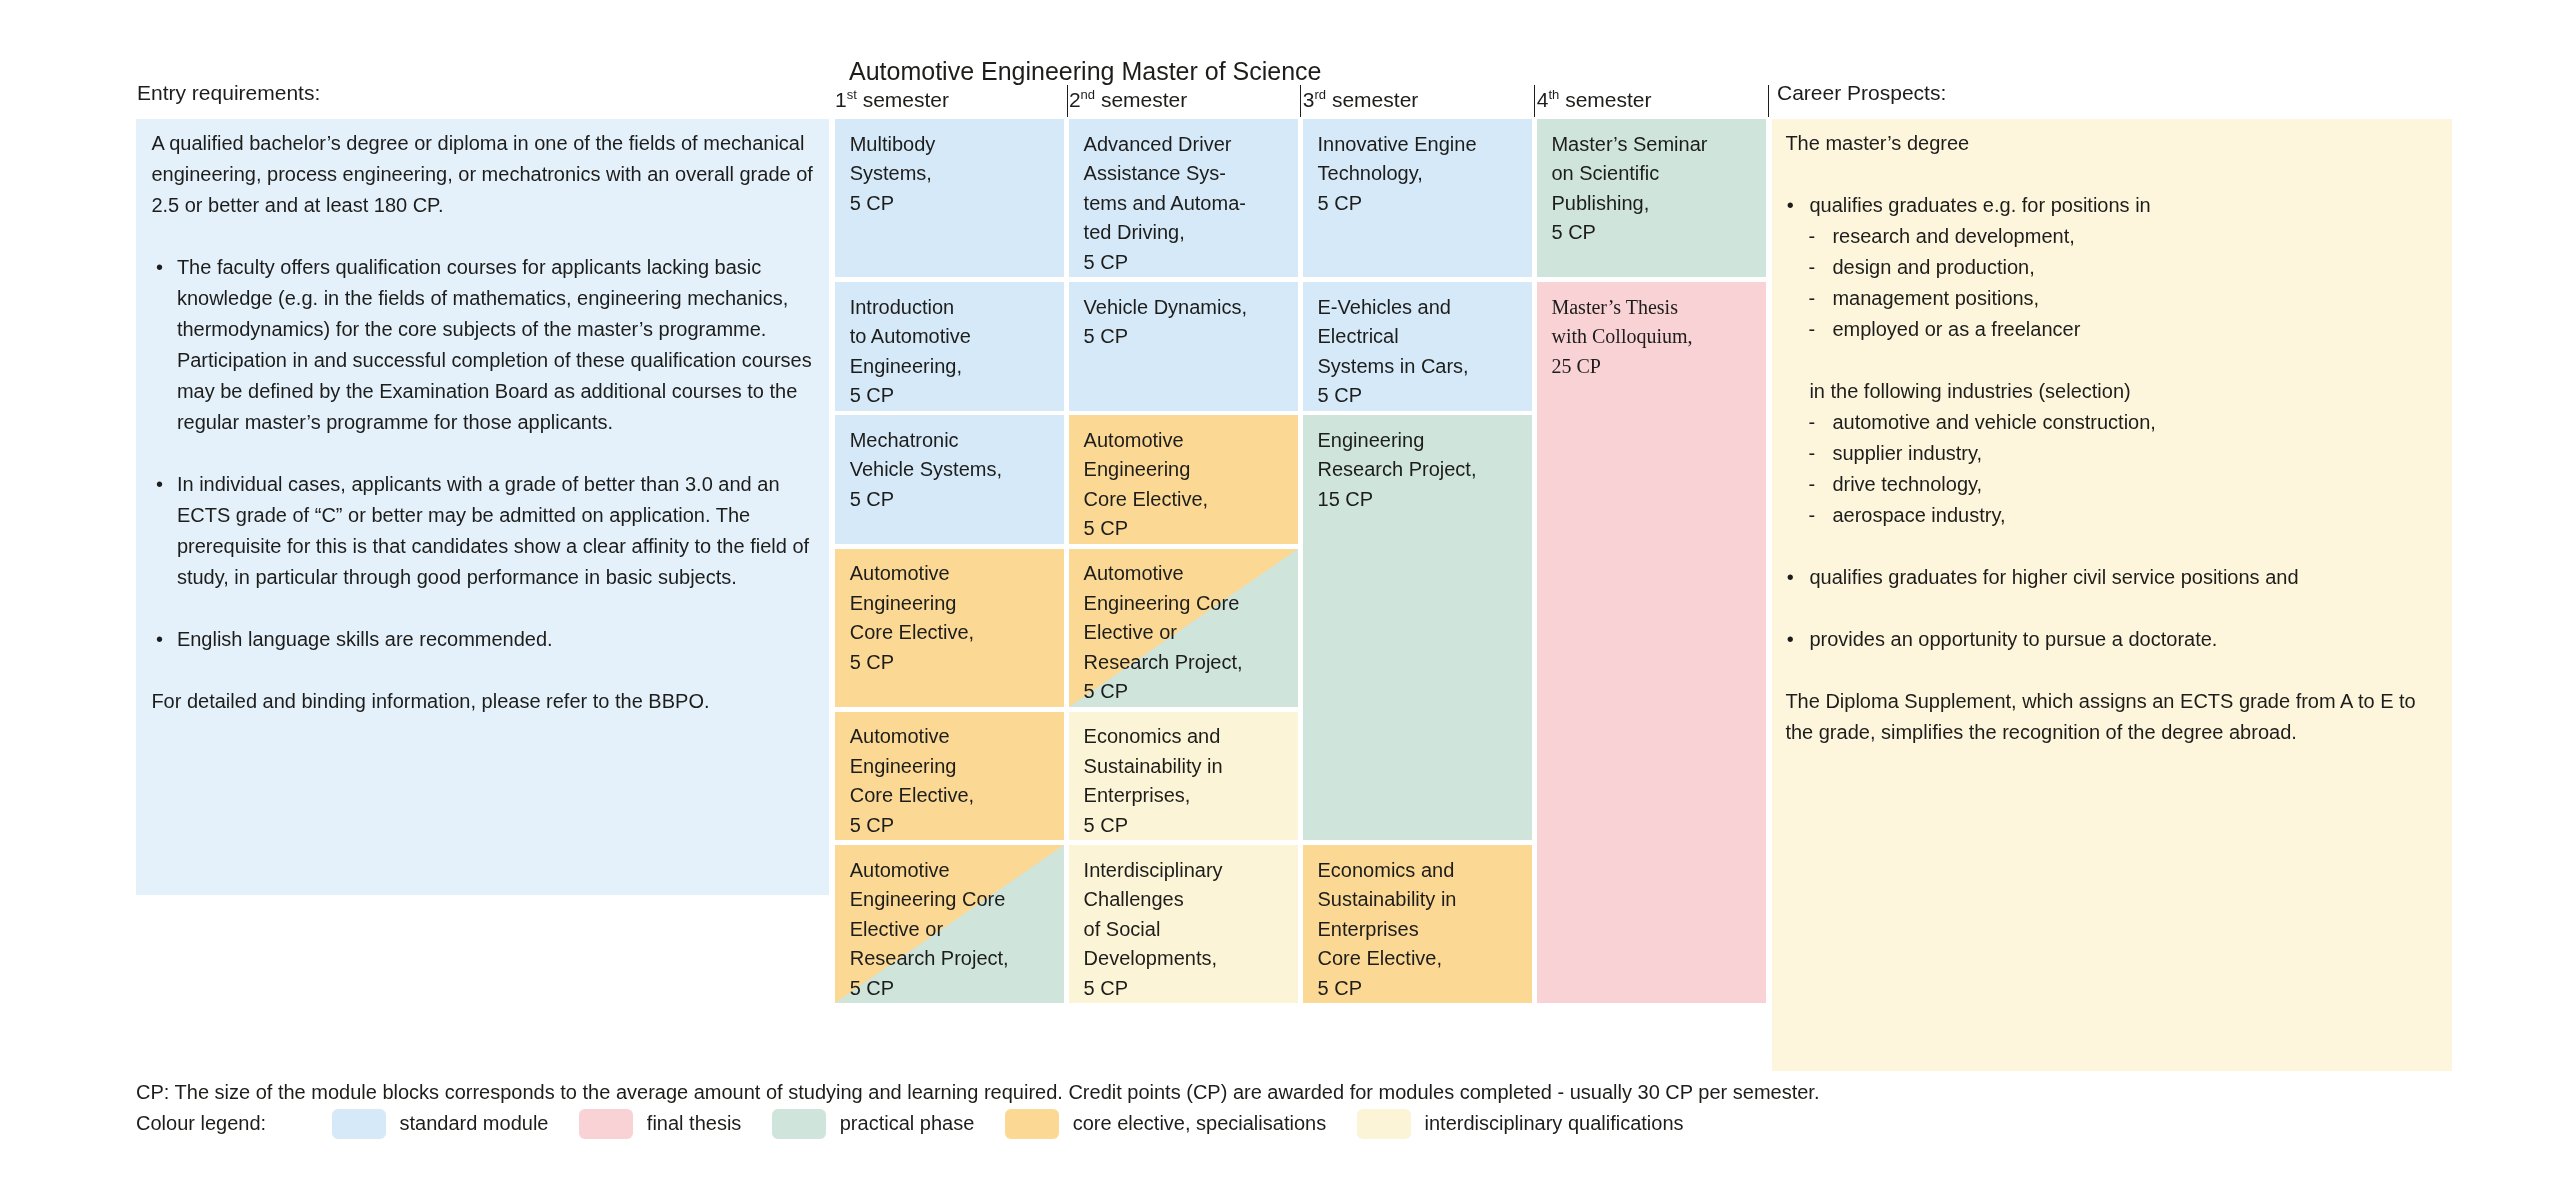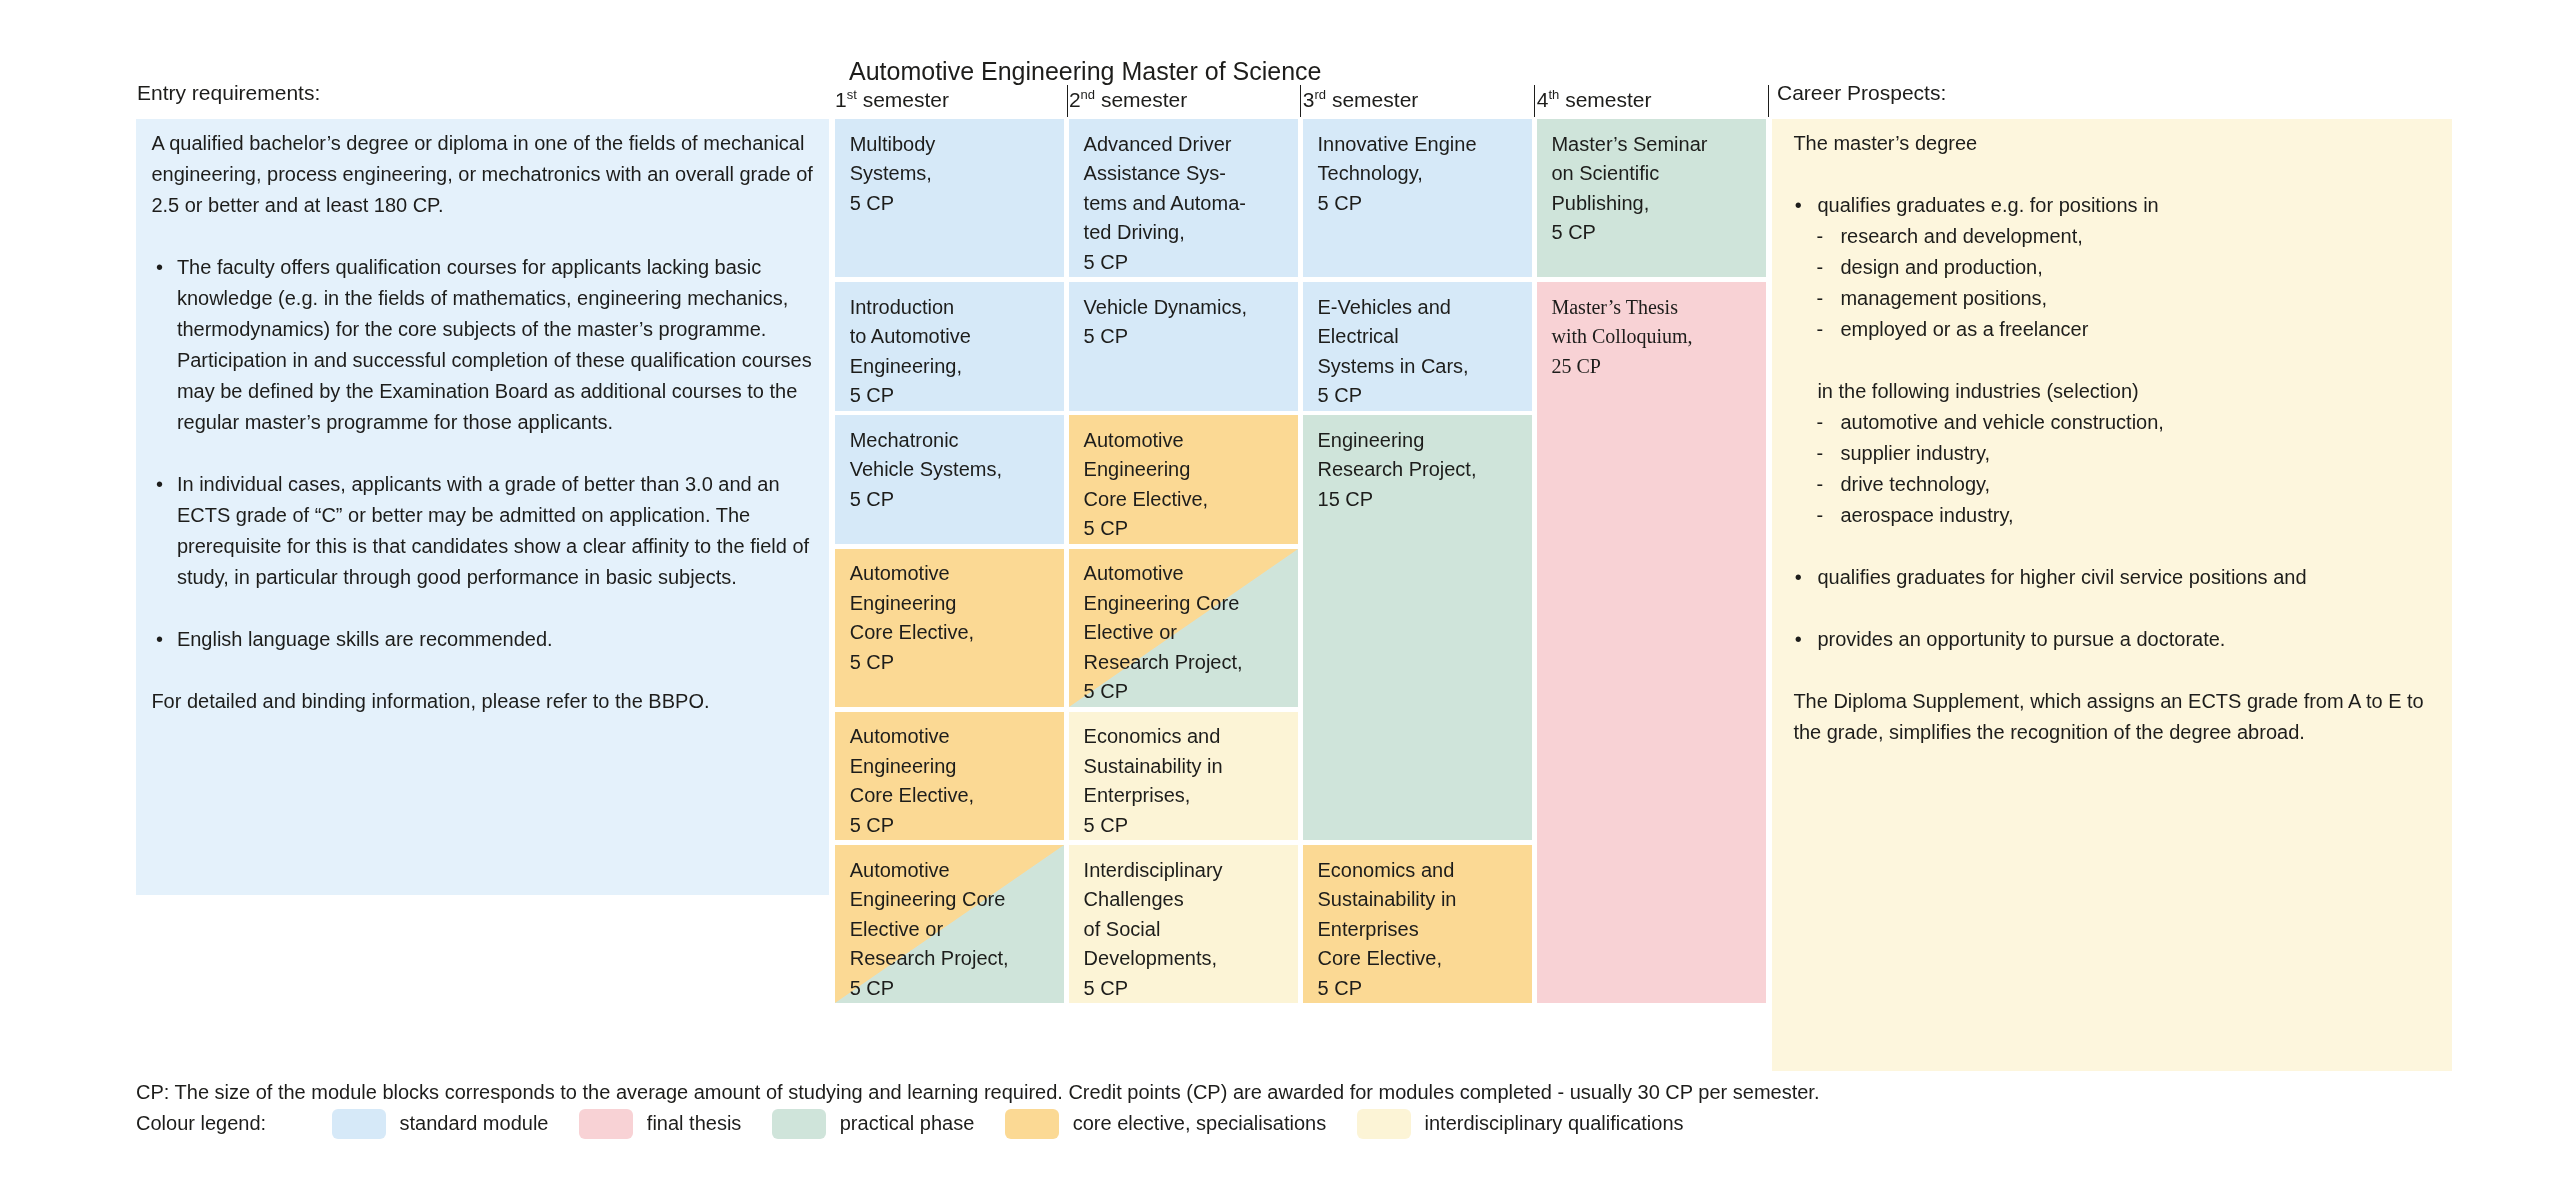--- a/index.html
+++ b/index.html
@@ -20,21 +20,21 @@
   .vline{position:absolute;top:85px;width:1.3px;height:32px;background:#1d1d1b;}
   #vline-1{left:1067px;} #vline-2{left:1300px;} #vline-3{left:1534px;} #vline-4{left:1768px;}
   
   #entry-panel{left:136px;top:119px;width:693px;height:776px;box-sizing:border-box;
     padding:9.4px 16px 0 15.4px;font-size:20px;line-height:31px;}
   #career-panel{left:1772px;top:119px;width:680px;height:952px;box-sizing:border-box;
     padding:9.4px 13.4px 0 13.4px;font-size:20px;line-height:31px;}
   .block{margin:0 0 31px 0;}
   .block.bullet{position:relative;padding-left:25.5px;}
   .block.bullet::before{content:"\2022";position:absolute;left:4.7px;}
-  .cline{position:relative;margin-left:8px;}
+  .cline{position:relative;}
   .cline.bullet{padding-left:24px;}
   .cline.bullet::before{content:"\2022";position:absolute;left:1.3px;}
   .cline.dash{padding-left:47px;}
   .cline.dash::before{content:"-";position:absolute;left:23px;}
   .cline.indent{padding-left:24px;}
   .cline.gap{height:31px;}
   
   #module-grid{left:835px;top:119px;width:931px;height:848px;display:grid;
     grid-template-columns:repeat(4,1fr);grid-template-rows:repeat(6,1fr);gap:4.7px;}
   .cell{box-sizing:border-box;padding:10.7px 6.7px 0 14.7px;font-size:20px;}

